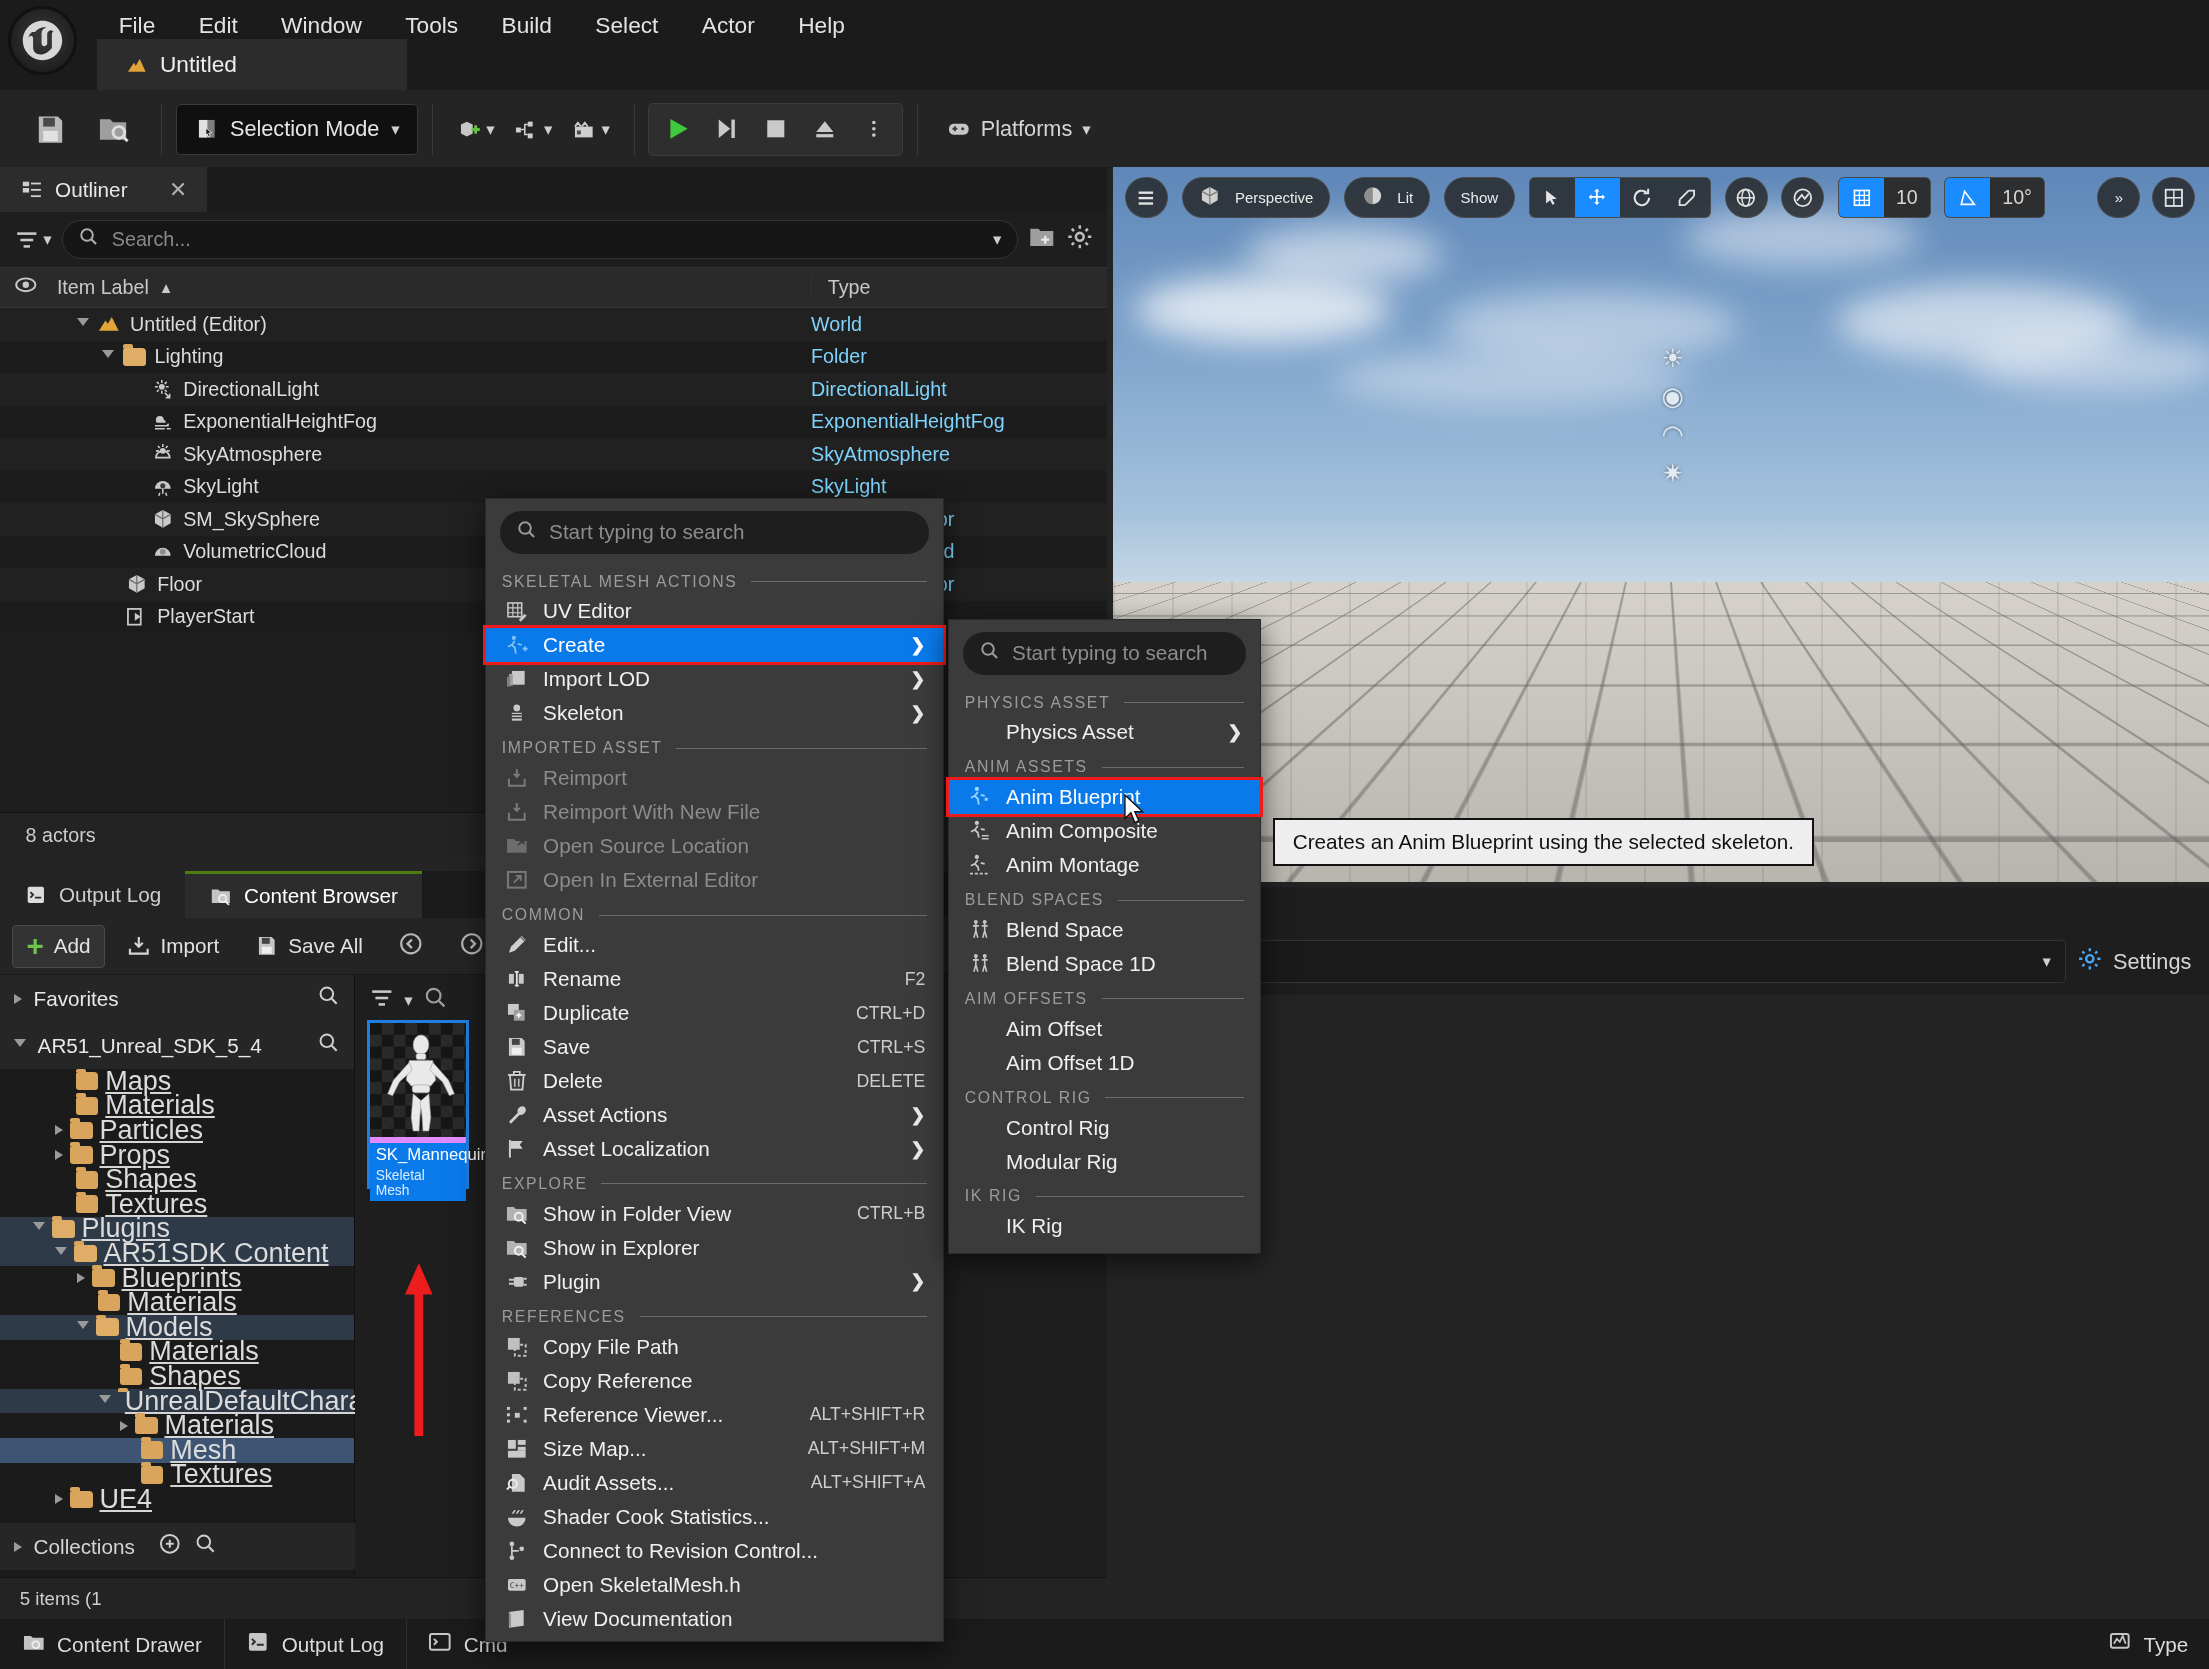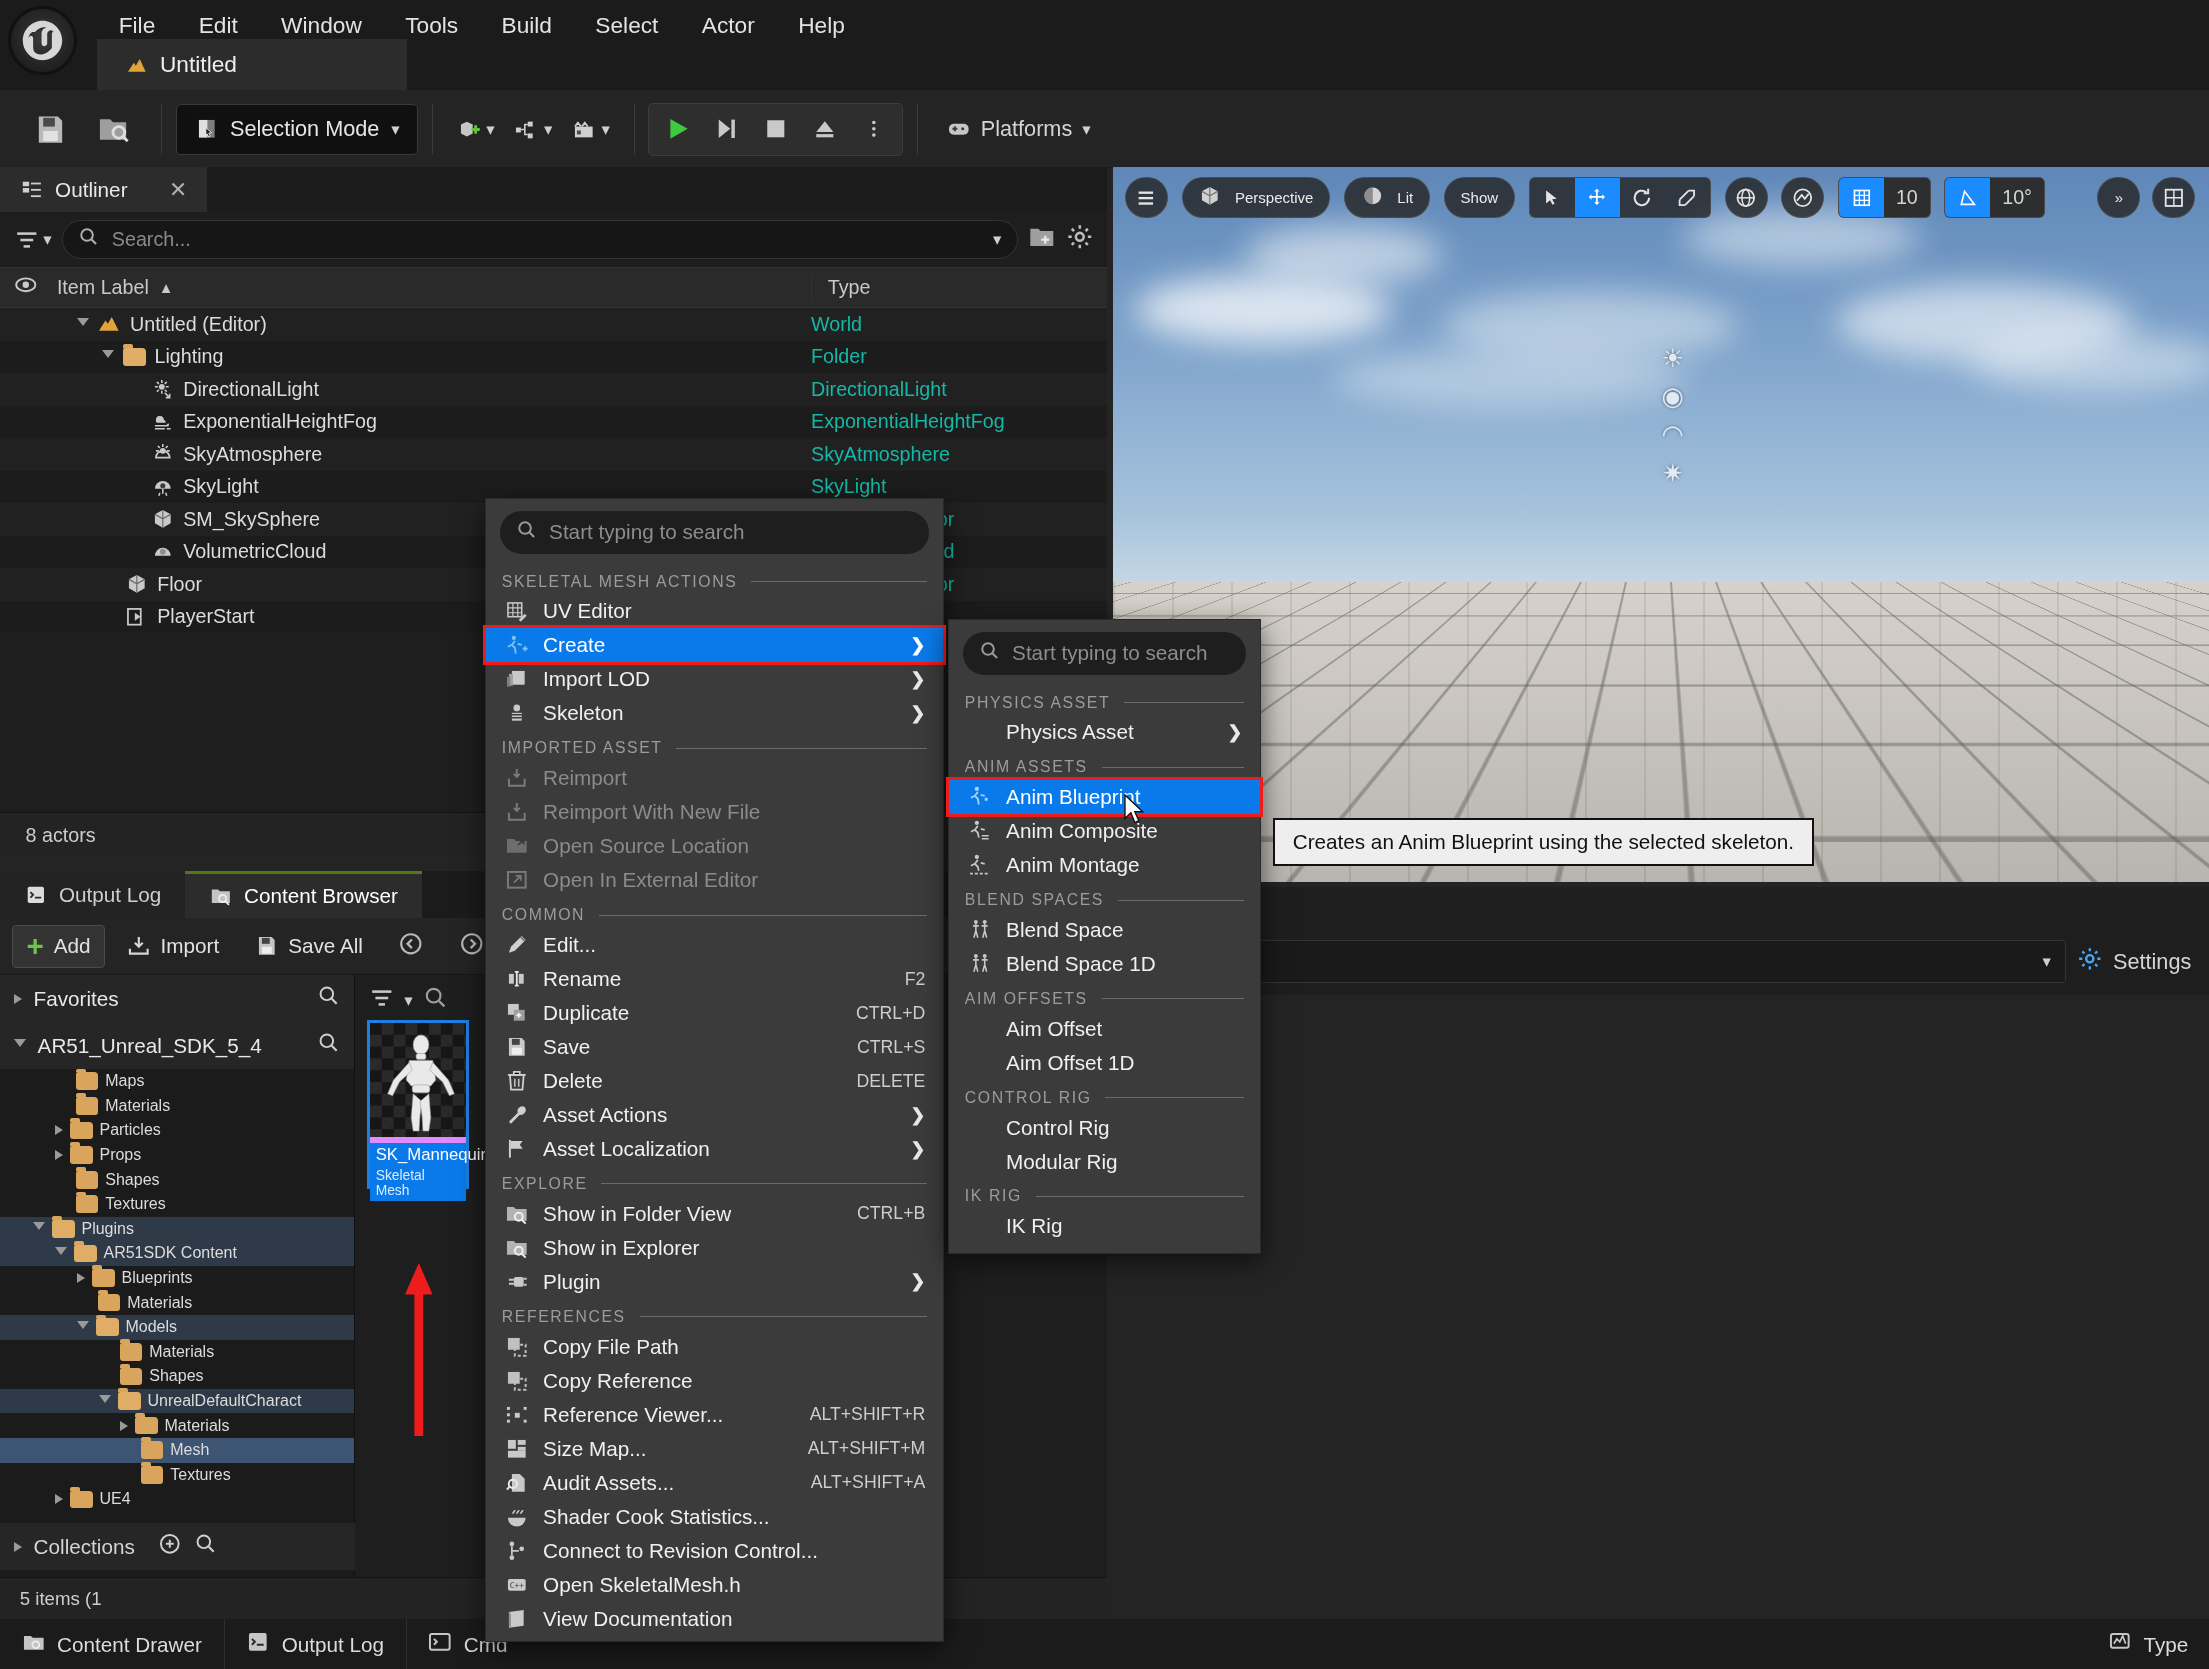--- a/index.html
+++ b/index.html
@@ -51,21 +51,21 @@
   .searchbox{ flex:1; height:39px; background:#161616; border:1px solid #343434; border-radius:19.7px;
               display:flex; align-items:center; gap:11.8px; padding:0 15.8px; color:#8a8a8a; font-size:19.7px;}
   .colhdr{ height:41px; background:#2a2a2a; display:flex; align-items:center; border-top:1px solid #333; border-bottom:1px solid #333; font-size:19.7px; color:#c9c9c9;}
   .colhdr .eye{ width:51px; text-align:center;}
   .colhdr .lbl{ flex:1; padding-left:5.9px; display:flex; align-items:center; gap:9.9px;}
   .colhdr .typ{ width:296px; padding-left:15.8px; border-left:1px solid #333;}
   .orow{ height:32.5px; display:flex; align-items:center; font-size:19.7px; color:#dcdcdc;}
   .orow:nth-child(odd){ background:#212121; }
   .orow:nth-child(even){ background:#1c1c1c; }
   .orow .name{ flex:1; display:flex; align-items:center; gap:8.9px;}
-  .orow .type{ width:296px; color:#14b8a6;}
+  .orow .type{ width:296px; color:#7dd3fc;}
   .tw{ width:0;height:0;border-left:8.9px solid #9a9a9a;border-top:5.9px solid transparent;border-bottom:5.9px solid transparent;}
   .tw.open{ border-left:6.9px solid transparent;border-right:6.9px solid transparent;border-top:8.9px solid #9a9a9a; }
   .folder{ width:22.7px;height:17.7px;background:#d9a45b;border-radius:2px 3.9px 3px 3px; position:relative;}
   .folder:before{content:"";position:absolute;left:0;top:-3.9px;width:9.9px;height:3.9px;background:#d9a45b;border-radius:2px 2px 0 0;}
   .ico{ width:23.6px; height:23.6px; display:inline-flex; align-items:center; justify-content:center; color:#cfcfcf;}
   .actors{ position:absolute; left:0; bottom:0; width:100%; height:45px; background:#232323; border-top:1px solid #141414;
            display:flex; align-items:center; padding-left:25.6px; font-size:19.7px; color:#cdcdcd;}
 
   
   .cbrowser{ position:absolute; left:0; top:871px; width:1107px; height:749px; background:#1e1e1e; }
@@ -74,21 +74,21 @@
   .cb-tab.inactive{ background:#232323; color:#cecece;}
   .cb-tab.active{ background:#2c2c2c; color:#fff; border-top:3px solid #4d7c0f;}
   .cb-toolbar{ height:57px; background:#242424; display:flex; align-items:center; gap:7.9px; padding:0 11.8px; border-bottom:1px solid #171717;}
   .cb-btn{ display:flex; align-items:center; gap:9.9px; height:43px; padding:0 13.8px; font-size:20.7px; color:#e2e2e2; border-radius:3.9px;}
   .cb-btn.addbtn{ background:#333; border:1px solid #4a4a4a;}
   .plusico{ color:#6dc24b; font-size:29.6px; font-weight:bold; line-height:1;}
   .cb-body{ display:flex; height:638px;}
   .cb-left{ width:355px; background:#1b1b1b; border-right:1px solid #111; position:relative;}
   .sec-hdr{ height:47px; background:#262626; display:flex; align-items:center; gap:11.8px; padding:0 13.8px; font-size:20.7px; color:#e8e8e8;}
   .sec-hdr .sp{ flex:1;}
-  .tree{ font-size:16px; }
+  .tree{ font-size:27px;text-decoration:underline; }
   .trow{ height:24.6px; display:flex; align-items:center; gap:6.9px; color:#dcdcdc; padding-right:7.9px;}
   .trow.sel{ background:#3d5573; }
   .trow.hl{ background:#2f3a48; }
   .cb-right{ flex:1; background:#1e1e1e; position:relative;}
   .cb-rtop{ height:51px; display:flex; align-items:center; gap:9.9px; padding:0 13.8px; }
   .tile{ position:absolute; left:11.8px; top:45px; width:102px; height:169px; background:#0d0d0d; border:3px solid #1f7fe0;}
   .tile .thumb{ height:114px; background-image:
       linear-gradient(45deg,#2a2a2a 25%,transparent 25%,transparent 75%,#2a2a2a 75%),
       linear-gradient(45deg,#2a2a2a 25%,#161616 25%,#161616 75%,#2a2a2a 75%);
       background-size:23.6px 23.6px; background-position:0 0,11.8px 11.8px; position:relative; overflow:hidden;}

